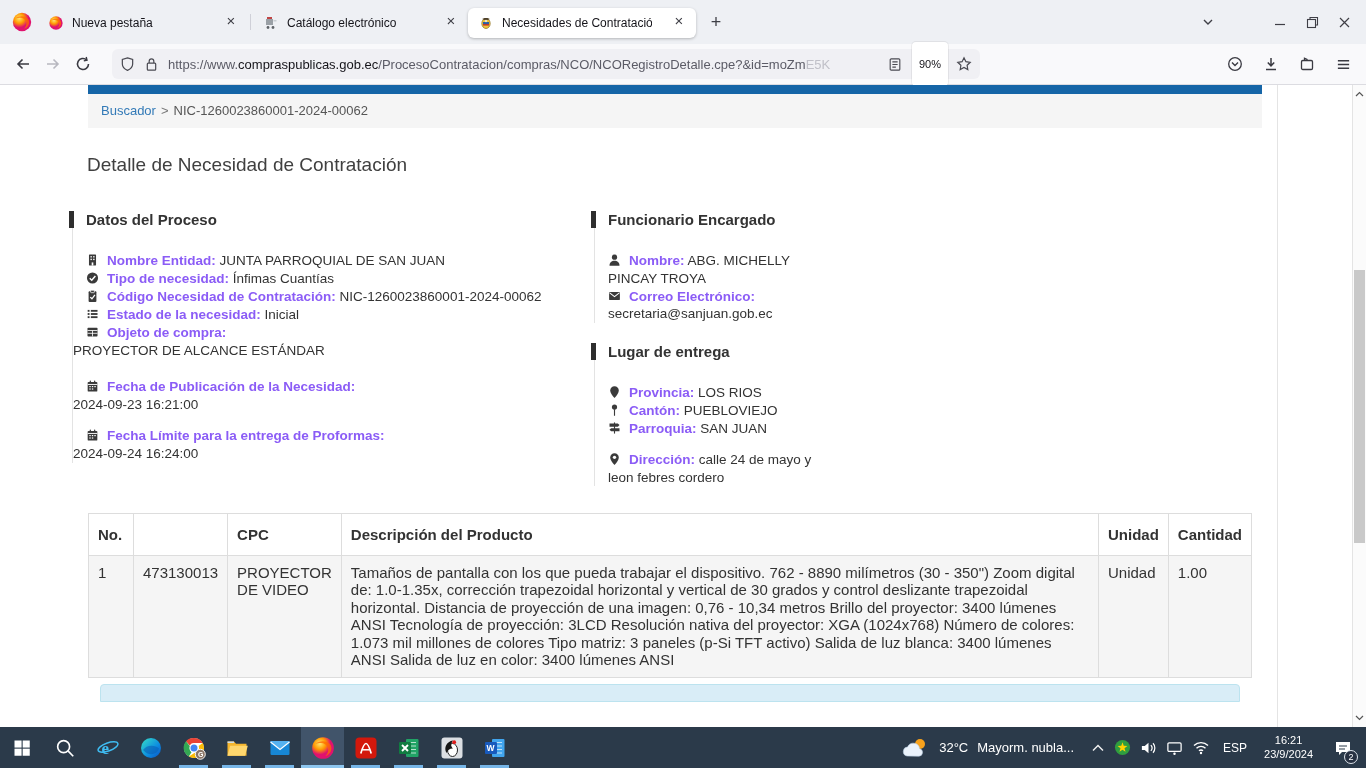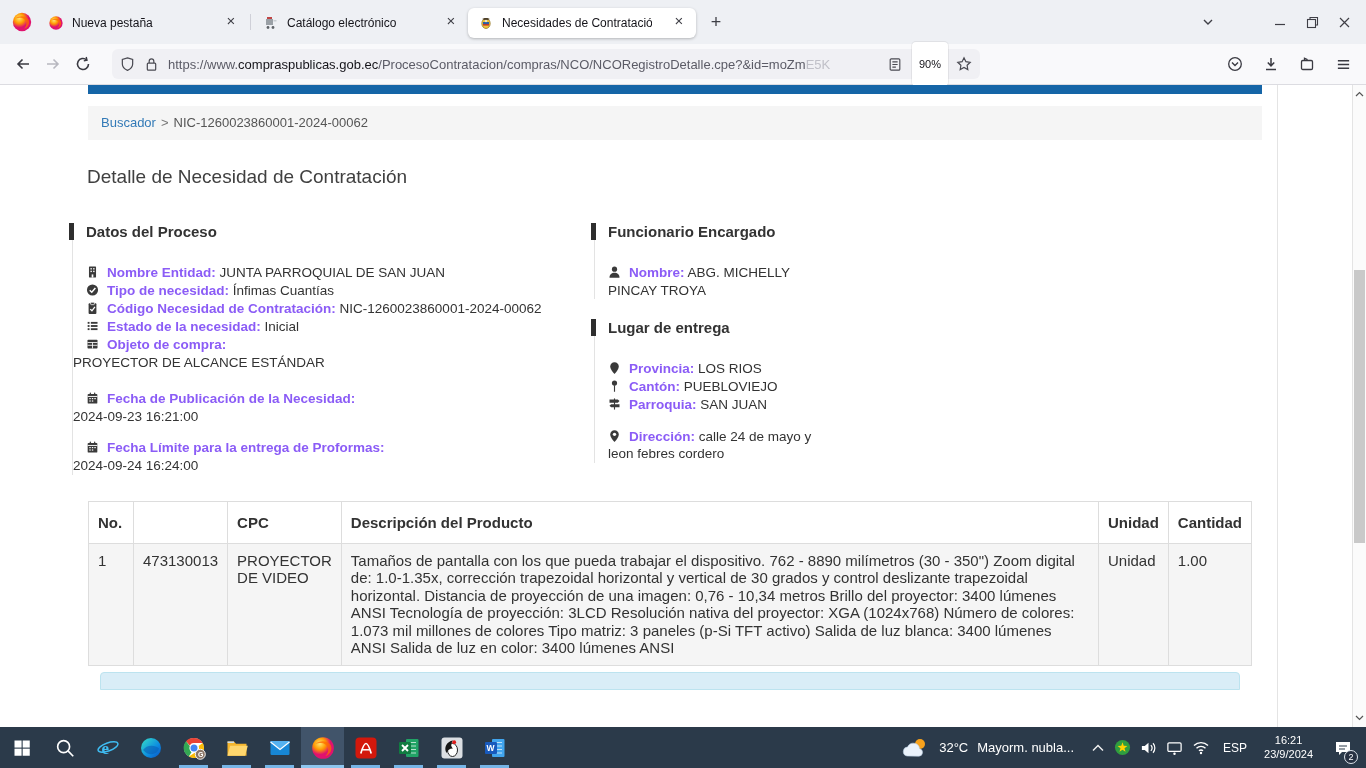--- a/index.html
+++ b/index.html
@@ -28,21 +28,21 @@
   .url-text .dom { color:#15141a; }
   .url-text .fade { color:#c0c0c8; }
   .zoom-pill { background:#fff; border-radius:4px; font-size:11px; color:#15141a; padding:16px 7px; margin:0 8px; box-shadow:0 0 0 1px rgba(0,0,0,.06); }
   .tb-icons { display:flex; align-items:center; margin-left:auto; }
   .tb-icons .navbtn { margin-left:6px; }
 
   
   .content { position:relative; height:642px; background:#fff; overflow:hidden; font-size:13.5px; color:#333; }
   .page-edge { position:absolute; left:1277px; top:0; bottom:0; width:1px; background:#e4e4e4; }
   .site-bar { position:absolute; left:88px; top:0; width:1174px; height:9px; background:#1565a7; }
-  .container { position:absolute; left:72px; top:21px; width:1190px; }
+  .container { position:absolute; left:72px; top:9px; width:1190px; }
   .breadcrumb { margin-left:16px; width:1174px; height:34px; background:#f5f5f5; padding:9px 13px; font-size:13px; }
   .breadcrumb .bc-link { color:#337ab7; }
   .breadcrumb .bc-sep { color:#777; margin:0 5px; }
   .breadcrumb .bc-cur { color:#555; }
   h1.page-title { margin:20px 0 0 15px; font-size:19px; font-weight:500; color:#404040; line-height:33px; }
 
   .cols { display:flex; margin-top:30px; }
   .col-left { width:522px; }
   .col-right { width:240px; }
   .sect { border-left:1px solid #e3e3e3; padding-left:13px; }
@@ -315,20 +315,26 @@
       </div>
 
       <div class="col-right">
         <div class="sect">
           <h2>Funcionario Encargado</h2>
           <div class="fld">
             <svg class="fi" width="13" height="14" viewBox="0 0 14 14" fill="#3a3a3a">
                 <circle cx="7" cy="4" r="2.8"></circle>
                 <path d="M1.6 13.2 C1.6 9.8 4 7.9 7 7.9 C10 7.9 12.4 9.8 12.4 13.2 Z"></path>
               </svg><b>Nombre:</b> <span>ABG. MICHELLY PINCAY TROYA</span>
+          </div>
+          <div class="fld">
+            <svg class="fi" width="13" height="14" viewBox="0 0 14 14" fill="#3a3a3a">
+                <rect x="1.2" y="2.8" width="11.6" height="8.6" rx="1"></rect>
+                <path d="M1.8 3.6 L7 7.6 L12.2 3.6" stroke="#fff" stroke-width="1.1" fill="none"></path>
+              </svg><b>Correo Electrónico:</b> <span>secretaria@sanjuan.gob.ec</span>
           </div>
         </div>
 
         <div class="sect second">
           <h2>Lugar de entrega</h2>
           <div class="fld">
             <svg class="fi" width="13" height="14" viewBox="0 0 14 14" fill="#3a3a3a">
                 <path d="M7 0.8 C4.4 0.8 2.4 2.9 2.4 5.4 C2.4 8.8 7 13.4 7 13.4 C7 13.4 11.6 8.8 11.6 5.4 C11.6 2.9 9.6 0.8 7 0.8 Z"></path>
               </svg><b>Provincia:</b> <span>LOS RIOS</span>
           </div>

